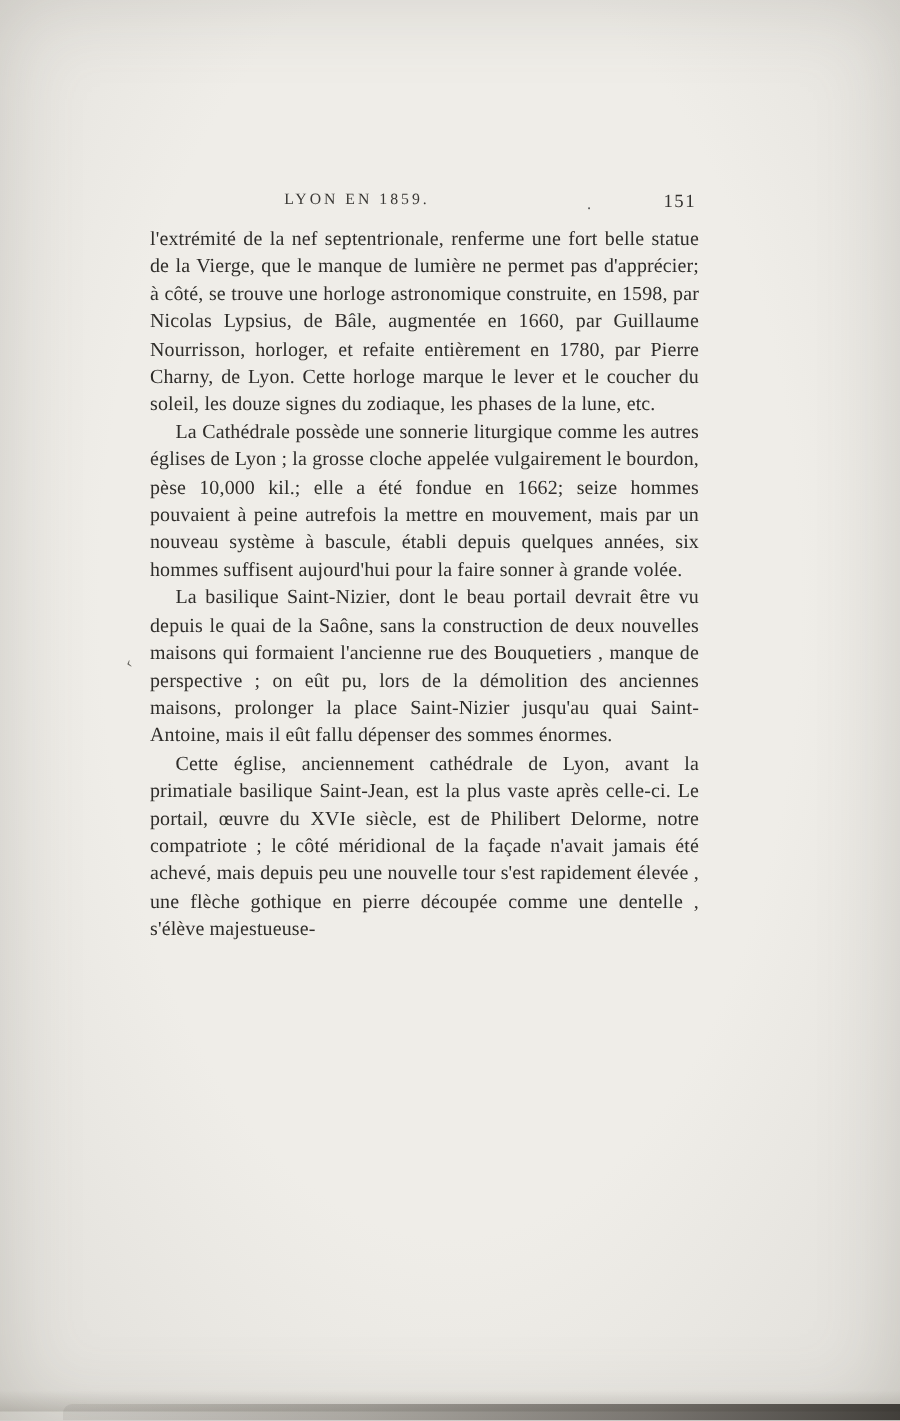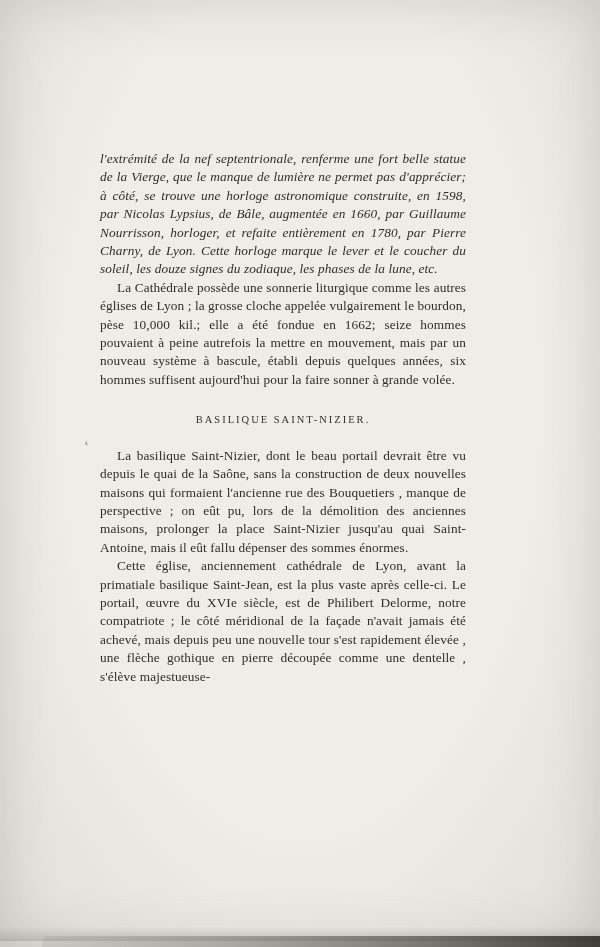--- a/index.html
+++ b/index.html
@@ -59,21 +59,20 @@
     line-height: 18.4px;
     text-align: justify;
     letter-spacing: 0.1px;
   }
   .para {
     margin: 0;
     text-indent: 17px;
   }
   .para.no-indent {
     text-indent: 0;
-    font-style: italic;
   }
   .section-heading {
     margin: 22px 0 17px 0;
     font-size: 10.5px;
     font-weight: normal;
     text-align: center;
     letter-spacing: 2px;
     text-indent: 0;
     color: #343230;
   }
@@ -105,25 +104,29 @@
     bottom: 6px;
     height: 14px;
     background: linear-gradient(to bottom, rgba(120,115,105,0) 0%, rgba(110,105,95,0.25) 100%);
   }
 </style>
 </head>
 <body>
 
 <div class="scan">
 
+  <div class="page-header">
+    <div class="running-title">LYON EN 1859.</div>
+    <div class="header-mark">.</div>
+    <div class="page-number">151</div>
+  </div>
 
   <div class="text-block">
     <p class="para no-indent">l'extrémité de la nef septentrionale, renferme une fort belle statue de la Vierge, que le manque de lumière ne permet pas d'apprécier; à côté, se trouve une horloge astronomique construite, en 1598, par Nicolas Lypsius, de Bâle, augmentée en 1660, par Guillaume Nourrisson, horloger, et refaite entièrement en 1780, par Pierre Charny, de Lyon. Cette horloge marque le lever et le coucher du soleil, les douze signes du zodiaque, les phases de la lune, etc.</p>
     <p class="para">La Cathédrale possède une sonnerie liturgique comme les autres églises de Lyon ; la grosse cloche appelée vulgairement le bourdon, pèse 10,000 kil.; elle a été fondue en 1662; seize hommes pouvaient à peine autrefois la mettre en mouvement, mais par un nouveau système à bascule, établi depuis quelques années, six hommes suffisent aujourd'hui pour la faire sonner à grande volée.</p>
-    <h2 class="section-heading">BASILIQUE SAINT-NIZIER.</h2>
     <p class="para">La basilique Saint-Nizier, dont le beau portail devrait être vu depuis le quai de la Saône, sans la construction de deux nouvelles maisons qui formaient l'ancienne rue des Bouquetiers , manque de perspective ; on eût pu, lors de la démolition des anciennes maisons, prolonger la place Saint-Nizier jusqu'au quai Saint-Antoine, mais il eût fallu dépenser des sommes énormes.</p>
     <p class="para">Cette église, anciennement cathédrale de Lyon, avant la primatiale basilique Saint-Jean, est la plus vaste après celle-ci. Le portail, œuvre du XVIe siècle, est de Philibert Delorme, notre compatriote ; le côté méridional de la façade n'avait jamais été achevé, mais depuis peu une nouvelle tour s'est rapidement élevée , une flèche gothique en pierre découpée comme une dentelle , s'élève majestueuse-</p>
   </div>
 
   <div class="scan-mark">‹</div>
 
   <div class="bottom-shadow-soft"></div>
   <div class="bottom-shadow"></div>
 
 </div>

